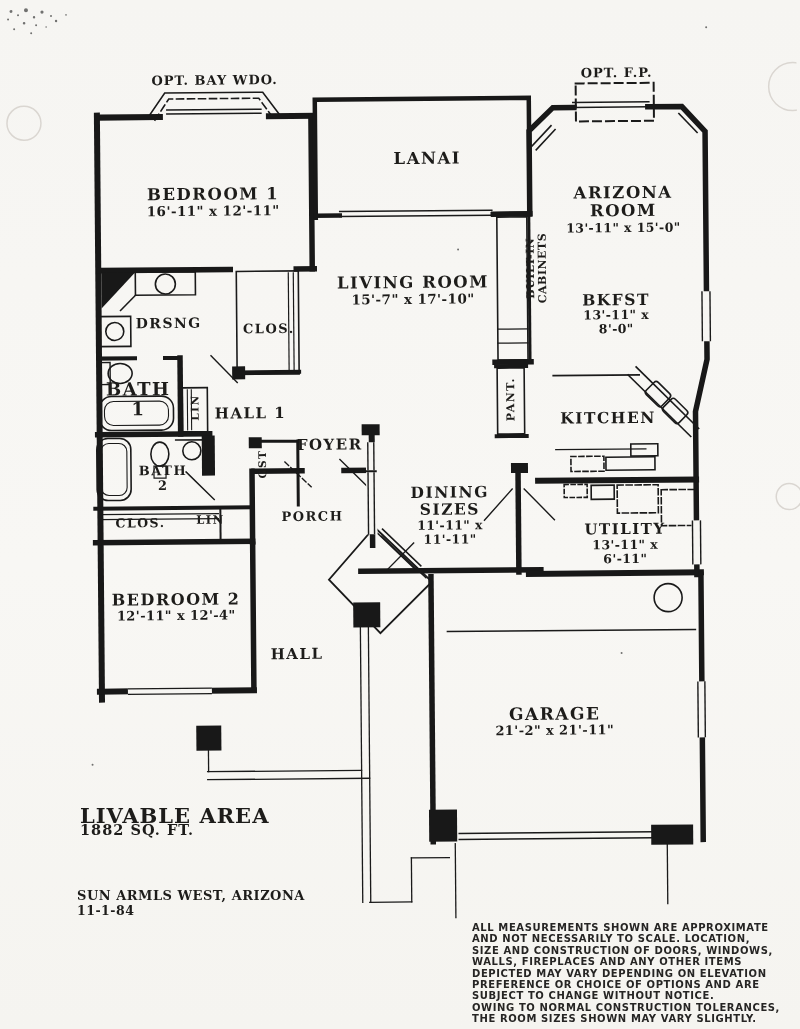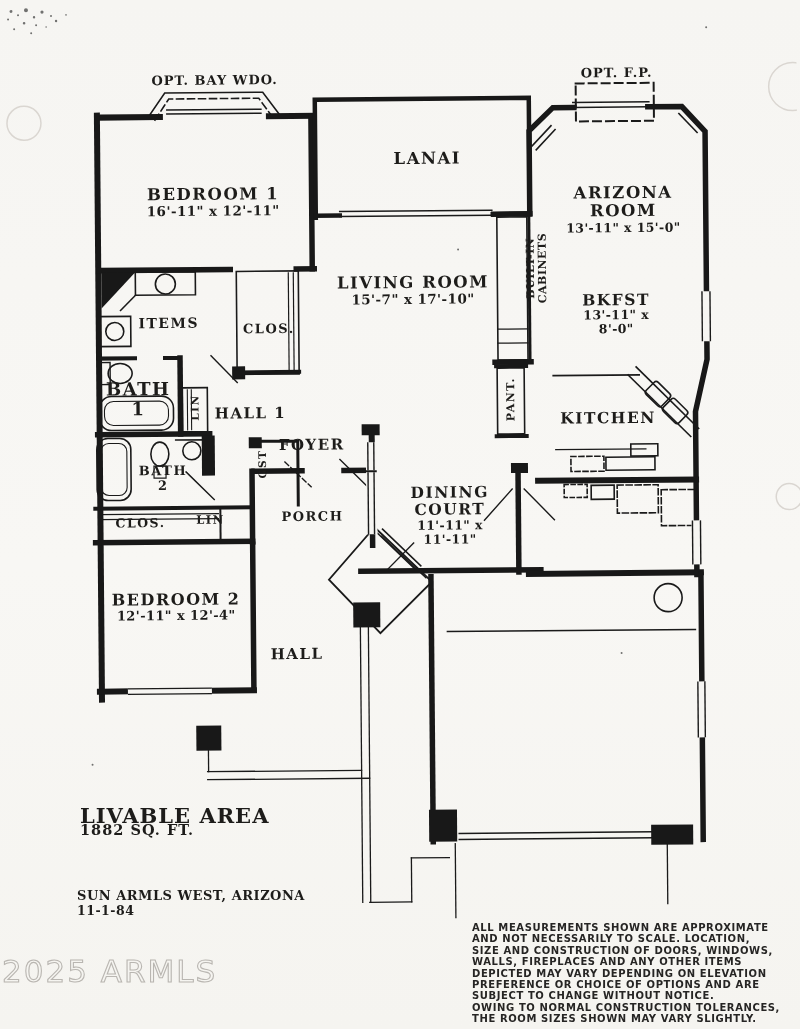--- a/index.html
+++ b/index.html
@@ -300,76 +300,83 @@
       <div class="rname" style="font-size:15.5px">BKFST</div>
       <div class="rdims" style="font-size:12.5px">13'-11" x 8'-0"</div>
     </div>
     <div class="rlabel" style="left:556px;top:411px;width:105px;font-size:15.5px">
         <div class="rname">KITCHEN</div>
       </div>
     <div class="rlabel vlabel" style="left:477px;top:394px;width:70px;font-size:11px">
         <div class="rname">PANT.</div>
       </div>
     <div class="rlabel" style="left:130px;top:314px;width:80px;font-size:14px">
-        <div class="rname">ITEMS</div>
+        <div class="rname">DRSNG</div>
       </div>
     <div class="rlabel" style="left:240px;top:321px;width:60px;font-size:13px">
         <div class="rname">CLOS.</div>
       </div>
     <div class="rlabel" style="left:104px;top:377px;width:70px;font-size:18px">
         <div class="rname">BATH 1</div>
       </div>
     <div class="rlabel vlabel" style="left:168px;top:400px;width:56px;font-size:10.5px">
         <div class="rname">LIN</div>
       </div>
     <div class="rlabel" style="left:212px;top:404px;width:78px;font-size:15px">
         <div class="rname">HALL 1</div>
       </div>
-    <div class="rlabel" style="left:274px;top:436px;width:76px;font-size:15px">
+    <div class="rlabel" style="left:292px;top:436px;width:76px;font-size:15px">
         <div class="rname">FOYER</div>
       </div>
     <div class="rlabel vlabel" style="left:235px;top:457px;width:56px;font-size:10.5px">
         <div class="rname">GST</div>
       </div>
     <div class="rlabel" style="left:133px;top:462px;width:60px;font-size:13px">
         <div class="rname">BATH
 2</div>
       </div>
     <div class="rlabel" style="left:110px;top:514px;width:60px;font-size:12.5px">
         <div class="rname">CLOS.</div>
       </div>
     <div class="rlabel" style="left:190px;top:512px;width:40px;font-size:11.5px">
         <div class="rname">LIN</div>
       </div>
     <div class="rlabel" style="left:272px;top:509px;width:80px;font-size:13px">
         <div class="rname">PORCH</div>
       </div>
     <div class="rlabel" style="left:392px;top:484px;width:115px">
       <div class="rname" style="font-size:15.5px">DINING
-COURT</div>
+SIZES</div>
       <div class="rdims" style="font-size:12.5px">11'-11" x 11'-11"</div>
+    </div>
+    <div class="rlabel" style="left:572px;top:523px;width:105px">
+      <div class="rname" style="font-size:15px">UTILITY</div>
+      <div class="rdims" style="font-size:12.5px">13'-11" x 6'-11"</div>
     </div>
     <div class="rlabel" style="left:105px;top:589px;width:140px">
       <div class="rname" style="font-size:16px">BEDROOM 2</div>
       <div class="rdims" style="font-size:13px">12'-11" x 12'-4"</div>
     </div>
     <div class="rlabel" style="left:258px;top:645px;width:75px;font-size:15px">
         <div class="rname">HALL</div>
       </div>
+    <div class="rlabel" style="left:490px;top:706px;width:125px">
+      <div class="rname" style="font-size:17px">GARAGE</div>
+      <div class="rdims" style="font-size:13px">21'-2" x 21'-11"</div>
+    </div>
   </div>
 
   <div class="tb" style="left:80px;top:803px;font-size:21px">LIVABLE AREA</div>
   <div class="tb" style="left:80px;top:821px;font-size:14.5px">1882 SQ. FT.</div>
   <div class="tb" style="left:77px;top:888px;font-size:13px;letter-spacing:0.5px">SUN ARMLS WEST, ARIZONA</div>
   <div class="tb" style="left:77px;top:903px;font-size:12.5px;letter-spacing:0.5px">11-1-84</div>
 
   <div class="disclaimer">ALL MEASUREMENTS SHOWN ARE APPROXIMATE
 AND NOT NECESSARILY TO SCALE. LOCATION,
 SIZE AND CONSTRUCTION OF DOORS, WINDOWS,
 WALLS, FIREPLACES AND ANY OTHER ITEMS
 DEPICTED MAY VARY DEPENDING ON ELEVATION
 PREFERENCE OR CHOICE OF OPTIONS AND ARE
 SUBJECT TO CHANGE WITHOUT NOTICE.
 OWING TO NORMAL CONSTRUCTION TOLERANCES,
 THE ROOM SIZES SHOWN MAY VARY SLIGHTLY.</div>
-  <div class="watermark">2025 ARMLS</div>
 
 </div>
 
 </body></html>

